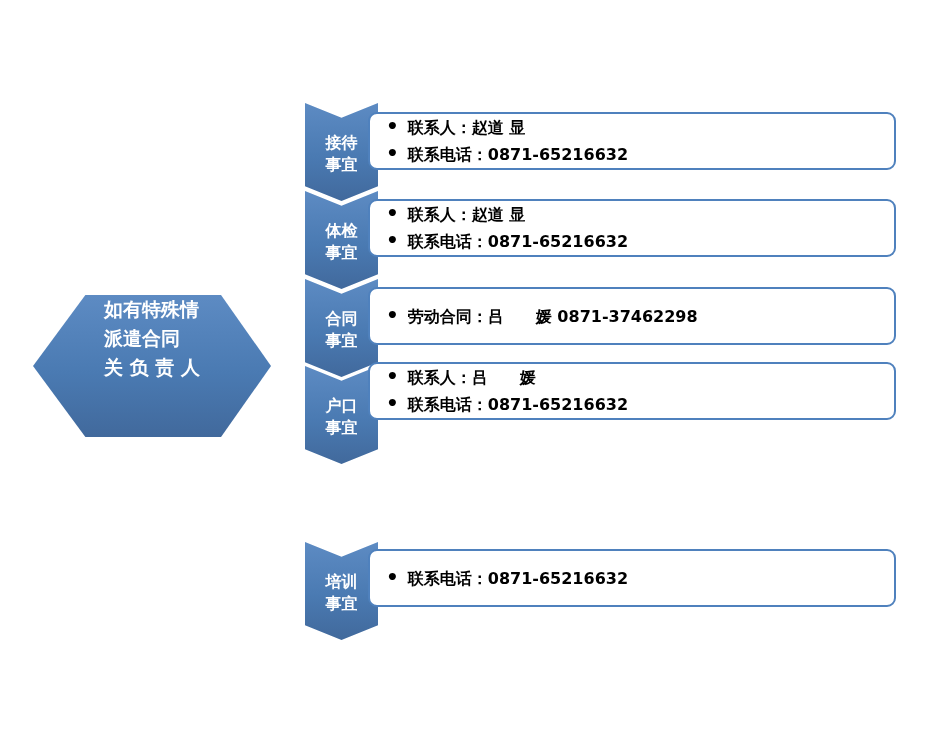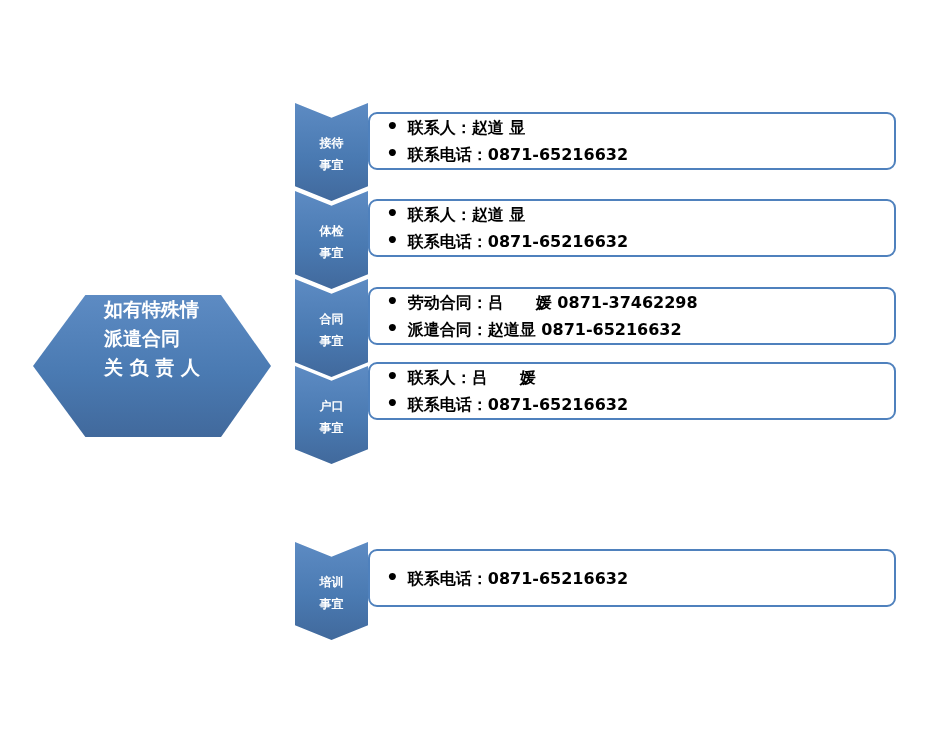--- a/index.html
+++ b/index.html
@@ -29,34 +29,34 @@
     color: #ffffff;
     font-weight: bold;
     font-size: 19px;
     line-height: 29px;
     text-align: left;
   }
 
   
   .chevron {
     position: absolute;
-    left: 295px;
+    left: 305px;
     width: 73px;
     height: 98px;
     background: linear-gradient(180deg, #5d8bc3 0%, #4a7ab2 55%, #41699c 100%);
     clip-path: polygon(50% 15%, 100% 0%, 100% 85%, 50% 100%, 0% 85%, 0% 0%);
     display: flex;
     flex-direction: column;
     align-items: center;
     justify-content: center;
     box-sizing: border-box;
     padding-top: 4px;
     color: #ffffff;
     font-weight: bold;
-    font-size: 12px;
+    font-size: 16px;
     line-height: 22px;
     text-align: center;
   }
 
   
   .info-box {
     position: absolute;
     left: 368px;
     width: 528px;
     height: 58px;
@@ -117,21 +117,20 @@
     <div class="bullet-line">联系人：赵道 显</div>
     <div class="bullet-line">联系电话：0871-65216632</div>
   </div>
 
   <div class="chevron" style="top:279px">
     <div>合同</div>
     <div>事宜</div>
   </div>
   <div class="info-box" style="top:287px">
     <div class="bullet-line">劳动合同：吕　　媛 0871-37462298</div>
-    <div class="bullet-line">派遣合同：赵道显 0871-65216632</div>
   </div>
 
   <div class="chevron" style="top:366px">
     <div>户口</div>
     <div>事宜</div>
   </div>
   <div class="info-box" style="top:362px">
     <div class="bullet-line">联系人：吕　　媛</div>
     <div class="bullet-line">联系电话：0871-65216632</div>
   </div>

